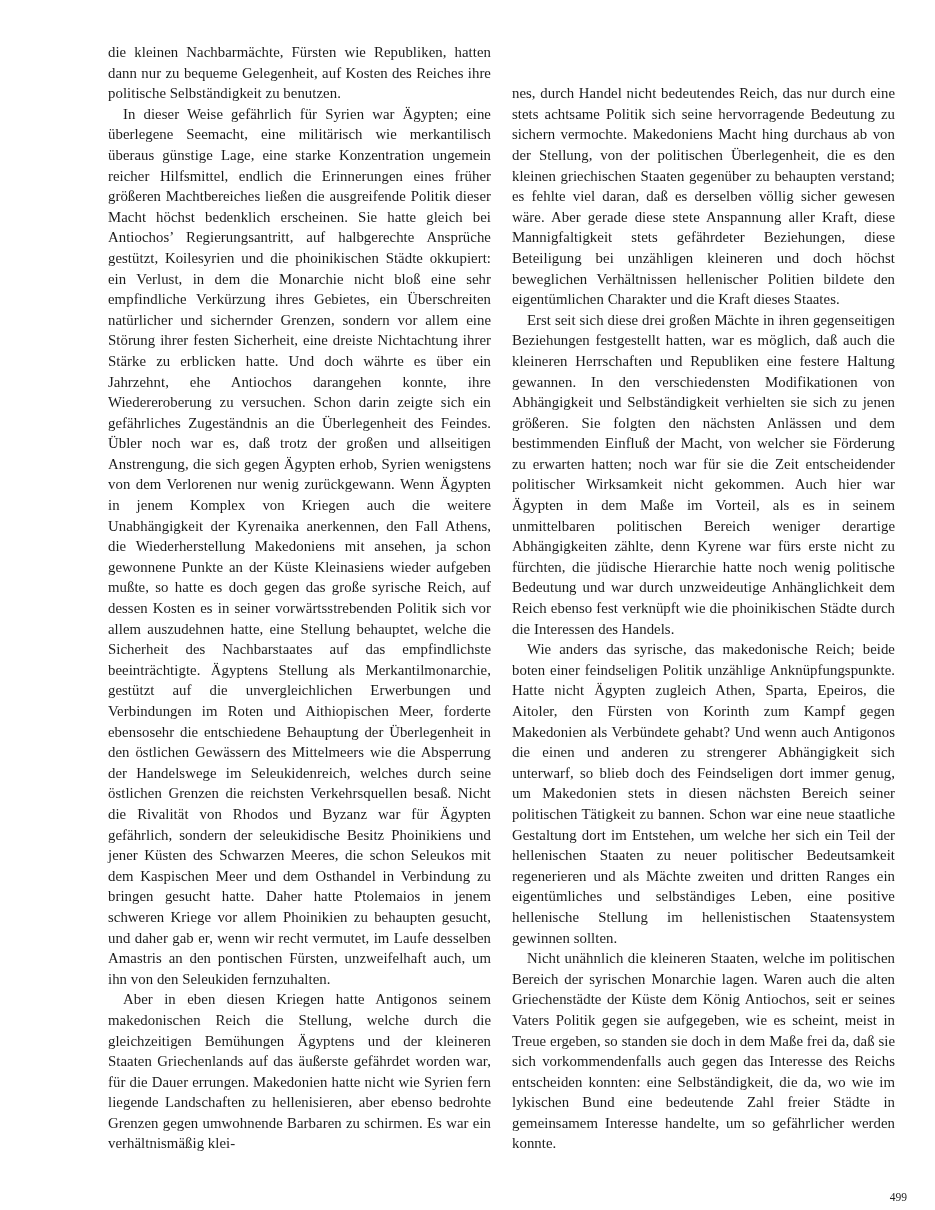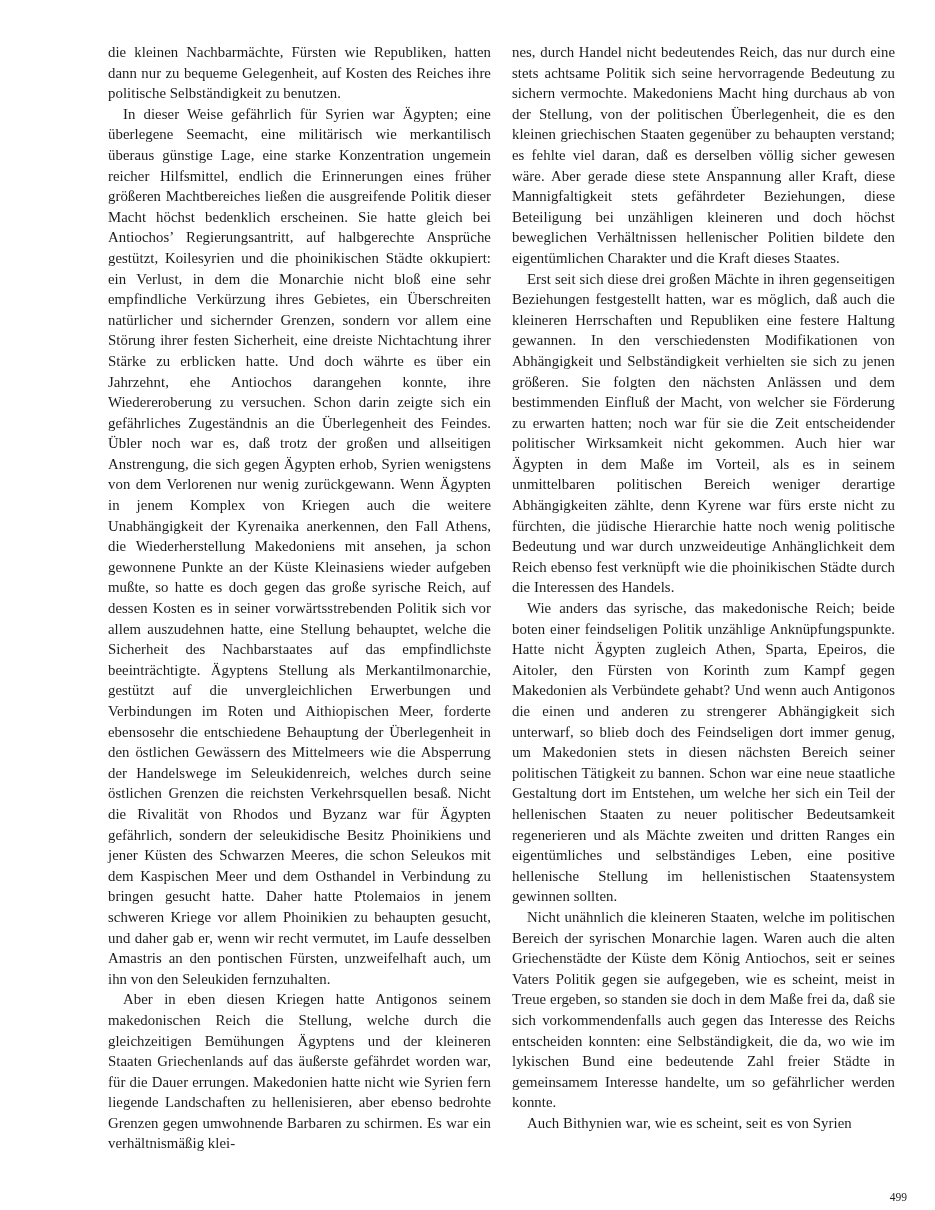--- a/index.html
+++ b/index.html
@@ -19,20 +19,21 @@
     position: absolute;
     inset: 0;
   }
   .columns {
     position: absolute;
     left: 108px;
     top: 42px;
     width: 787px;
     display: flex;
     gap: 21px;
+    align-items: flex-end;
   }
   .column {
     width: 383px;
     font-size: 14.8px;
     line-height: 20.6px;
     text-align: justify;
     letter-spacing: 0.05px;
   }
   .para {
     margin: 0;
@@ -59,17 +60,16 @@
     <div class="column">
         <p class="para">die kleinen Nachbarmächte, Fürsten wie Republiken, hatten dann nur zu bequeme Gelegenheit, auf Kosten des Reiches ihre politische Selbständigkeit zu benutzen.</p>
         <p class="para indent">In dieser Weise gefährlich für Syrien war Ägypten; eine überlegene Seemacht, eine militärisch wie merkantilisch überaus günstige Lage, eine starke Konzentration ungemein reicher Hilfsmittel, endlich die Erinnerungen eines früher größeren Machtbereiches ließen die ausgreifende Politik dieser Macht höchst bedenklich erscheinen. Sie hatte gleich bei Antiochos’ Regierungsantritt, auf halbgerechte Ansprüche gestützt, Koilesyrien und die phoinikischen Städte okkupiert: ein Verlust, in dem die Monarchie nicht bloß eine sehr empfindliche Verkürzung ihres Gebietes, ein Überschreiten natürlicher und sichernder Grenzen, sondern vor allem eine Störung ihrer festen Sicherheit, eine dreiste Nichtachtung ihrer Stärke zu erblicken hatte. Und doch währte es über ein Jahrzehnt, ehe Antiochos darangehen konnte, ihre Wiedereroberung zu versuchen. Schon darin zeigte sich ein gefährliches Zugeständnis an die Überlegenheit des Feindes. Übler noch war es, daß trotz der großen und allseitigen Anstrengung, die sich gegen Ägypten erhob, Syrien wenigstens von dem Verlorenen nur wenig zurückgewann. Wenn Ägypten in jenem Komplex von Kriegen auch die weitere Unabhängigkeit der Kyrenaika anerkennen, den Fall Athens, die Wiederherstellung Makedoniens mit ansehen, ja schon gewonnene Punkte an der Küste Kleinasiens wieder aufgeben mußte, so hatte es doch gegen das große syrische Reich, auf dessen Kosten es in seiner vorwärtsstrebenden Politik sich vor allem auszudehnen hatte, eine Stellung behauptet, welche die Sicherheit des Nachbarstaates auf das empfindlichste beeinträchtigte. Ägyptens Stellung als Merkantilmonarchie, gestützt auf die unvergleichlichen Erwerbungen und Verbindungen im Roten und Aithiopischen Meer, forderte ebensosehr die entschiedene Behauptung der Überlegenheit in den östlichen Gewässern des Mittelmeers wie die Absperrung der Handelswege im Seleukidenreich, welches durch seine östlichen Grenzen die reichsten Verkehrsquellen besaß. Nicht die Rivalität von Rhodos und Byzanz war für Ägypten gefährlich, sondern der seleukidische Besitz Phoinikiens und jener Küsten des Schwarzen Meeres, die schon Seleukos mit dem Kaspischen Meer und dem Osthandel in Verbindung zu bringen gesucht hatte. Daher hatte Ptolemaios in jenem schweren Kriege vor allem Phoinikien zu behaupten gesucht, und daher gab er, wenn wir recht vermutet, im Laufe desselben Amastris an den pontischen Fürsten, unzweifelhaft auch, um ihn von den Seleukiden fernzuhalten.</p>
         <p class="para indent">Aber in eben diesen Kriegen hatte Antigonos seinem makedonischen Reich die Stellung, welche durch die gleichzeitigen Bemühungen Ägyptens und der kleineren Staaten Griechenlands auf das äußerste gefährdet worden war, für die Dauer errungen. Makedonien hatte nicht wie Syrien fern liegende Landschaften zu hellenisieren, aber ebenso bedrohte Grenzen gegen umwohnende Barbaren zu schirmen. Es war ein verhältnismäßig klei-</p>
       </div>
     <div class="column">
         <p class="para">nes, durch Handel nicht bedeutendes Reich, das nur durch eine stets achtsame Politik sich seine hervorragende Bedeutung zu sichern vermochte. Makedoniens Macht hing durchaus ab von der Stellung, von der politischen Überlegenheit, die es den kleinen griechischen Staaten gegenüber zu behaupten verstand; es fehlte viel daran, daß es derselben völlig sicher gewesen wäre. Aber gerade diese stete Anspannung aller Kraft, diese Mannigfaltigkeit stets gefährdeter Beziehungen, diese Beteiligung bei unzähligen kleineren und doch höchst beweglichen Verhältnissen hellenischer Politien bildete den eigentümlichen Charakter und die Kraft dieses Staates.</p>
         <p class="para indent">Erst seit sich diese drei großen Mächte in ihren gegenseitigen Beziehungen festgestellt hatten, war es möglich, daß auch die kleineren Herrschaften und Republiken eine festere Haltung gewannen. In den verschiedensten Modifikationen von Abhängigkeit und Selbständigkeit verhielten sie sich zu jenen größeren. Sie folgten den nächsten Anlässen und dem bestimmenden Einfluß der Macht, von welcher sie Förderung zu erwarten hatten; noch war für sie die Zeit entscheidender politischer Wirksamkeit nicht gekommen. Auch hier war Ägypten in dem Maße im Vorteil, als es in seinem unmittelbaren politischen Bereich weniger derartige Abhängigkeiten zählte, denn Kyrene war fürs erste nicht zu fürchten, die jüdische Hierarchie hatte noch wenig politische Bedeutung und war durch unzweideutige Anhänglichkeit dem Reich ebenso fest verknüpft wie die phoinikischen Städte durch die Interessen des Handels.</p>
         <p class="para indent">Wie anders das syrische, das makedonische Reich; beide boten einer feindseligen Politik unzählige Anknüpfungspunkte. Hatte nicht Ägypten zugleich Athen, Sparta, Epeiros, die Aitoler, den Fürsten von Korinth zum Kampf gegen Makedonien als Verbündete gehabt? Und wenn auch Antigonos die einen und anderen zu strengerer Abhängigkeit sich unterwarf, so blieb doch des Feindseligen dort immer genug, um Makedonien stets in diesen nächsten Bereich seiner politischen Tätigkeit zu bannen. Schon war eine neue staatliche Gestaltung dort im Entstehen, um welche her sich ein Teil der hellenischen Staaten zu neuer politischer Bedeutsamkeit regenerieren und als Mächte zweiten und dritten Ranges ein eigentümliches und selbständiges Leben, eine positive hellenische Stellung im hellenistischen Staatensystem gewinnen sollten.</p>
         <p class="para indent">Nicht unähnlich die kleineren Staaten, welche im politischen Bereich der syrischen Monarchie lagen. Waren auch die alten Griechenstädte der Küste dem König Antiochos, seit er seines Vaters Politik gegen sie aufgegeben, wie es scheint, meist in Treue ergeben, so standen sie doch in dem Maße frei da, daß sie sich vorkommendenfalls auch gegen das Interesse des Reichs entscheiden konnten: eine Selbständigkeit, die da, wo wie im lykischen Bund eine bedeutende Zahl freier Städte in gemeinsamem Interesse handelte, um so gefährlicher werden konnte.</p>
-        <p class="para indent">Auch Bithynien war, wie es scheint, seit es von Syrien</p>
       </div>
   </div>
   <div class="page-number">499</div>
 </div>
 
 </body></html>

